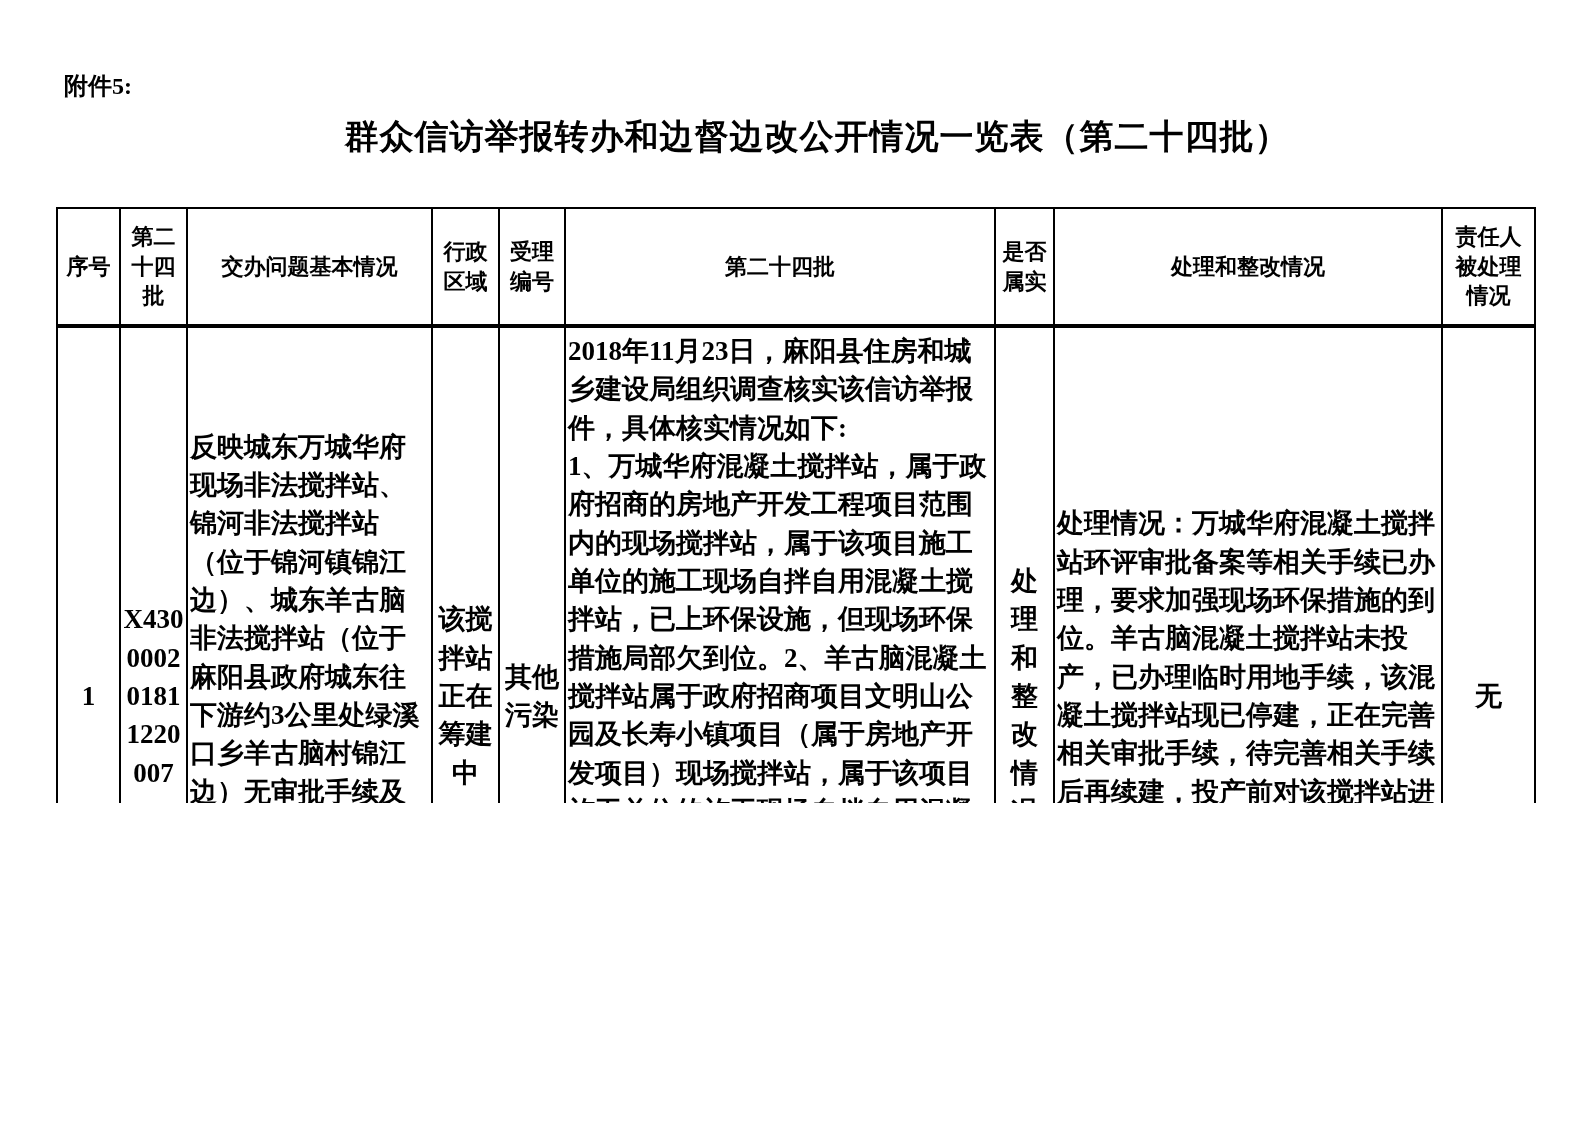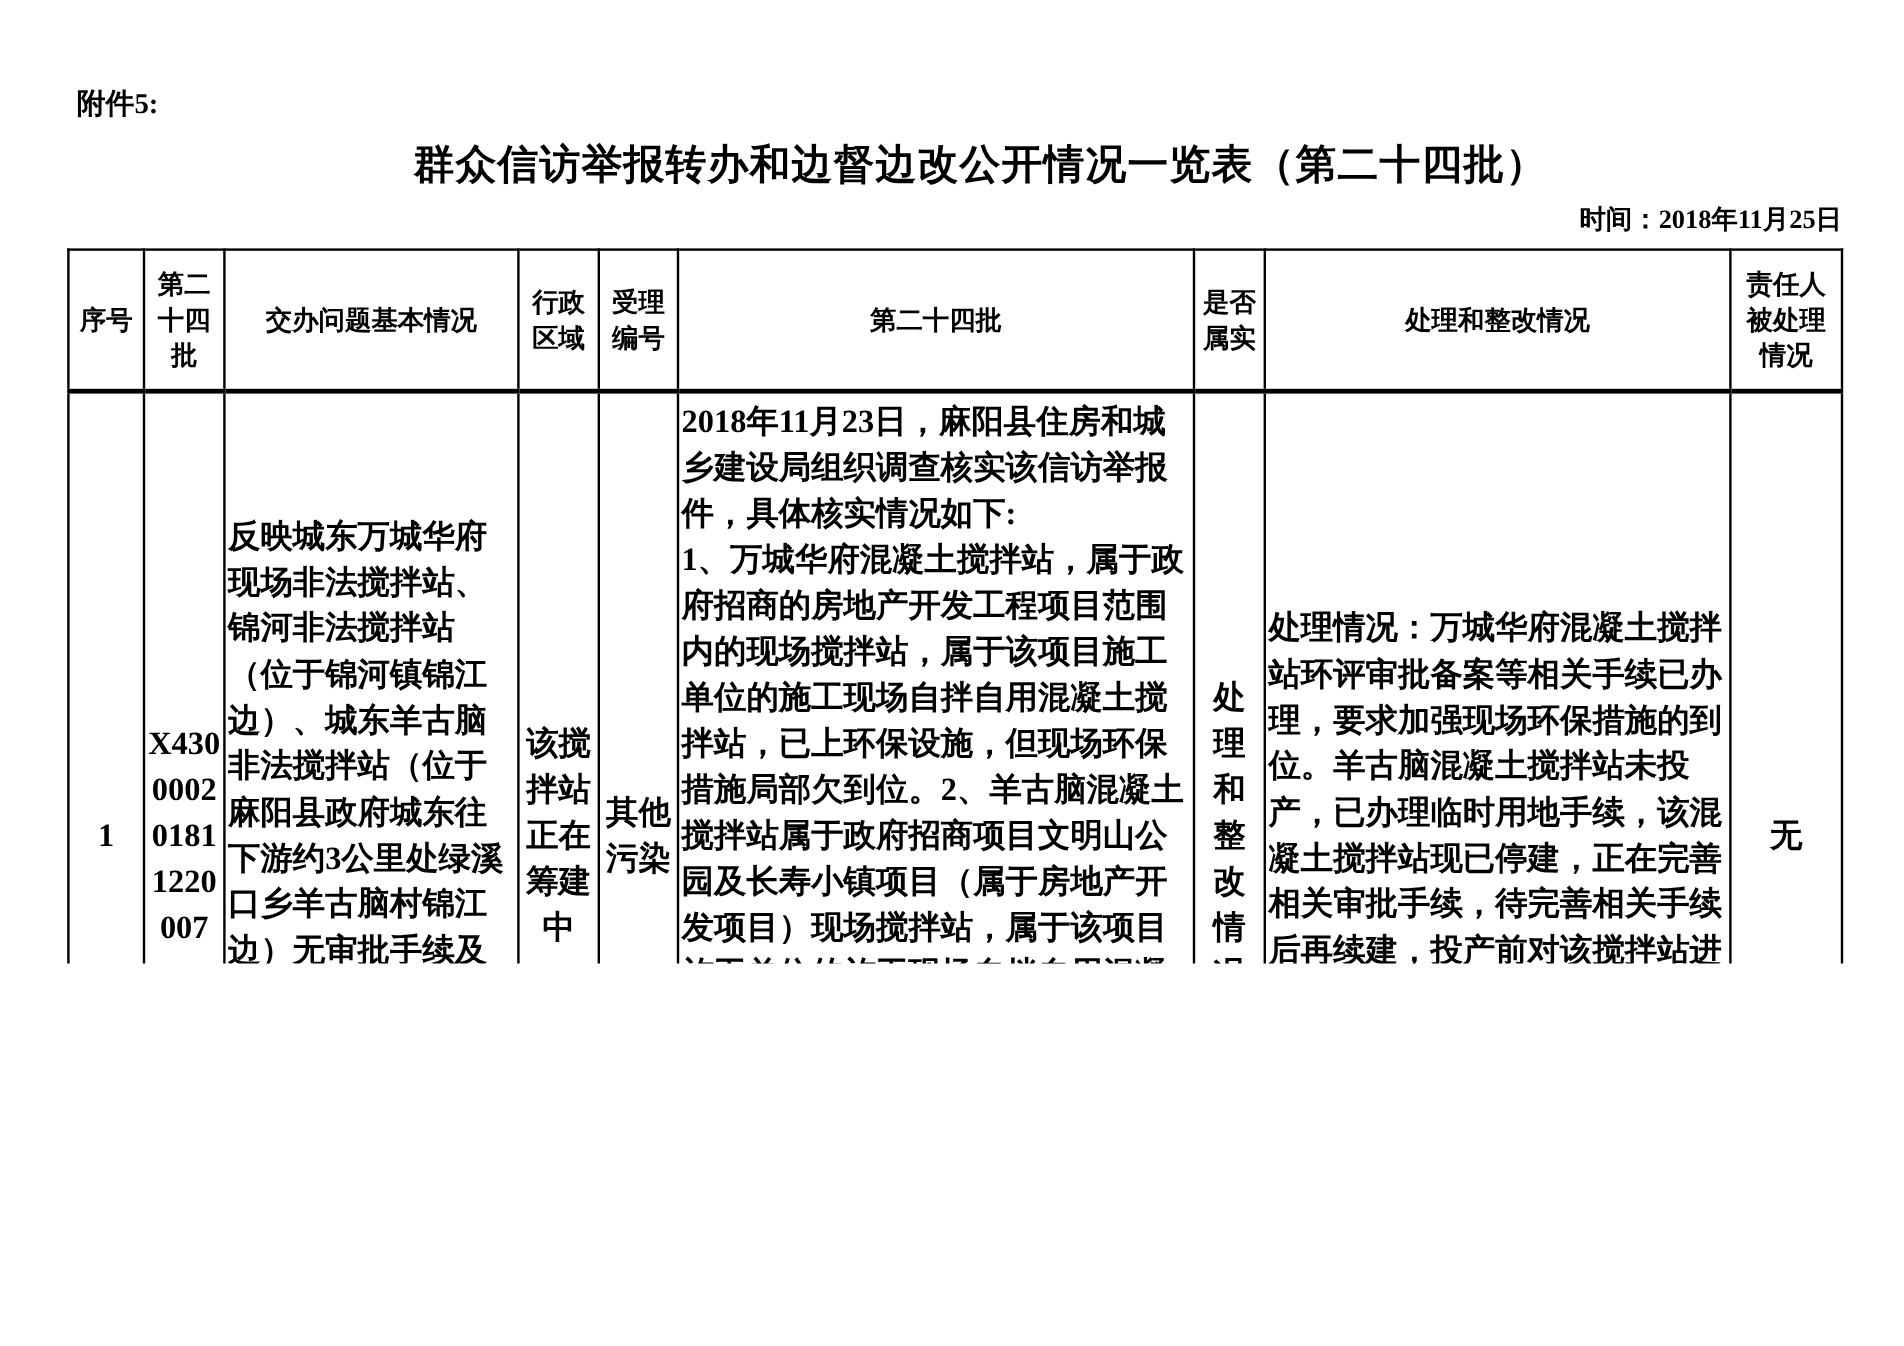--- a/index.html
+++ b/index.html
@@ -63,21 +63,20 @@
 </style>
 </head>
 <body>
 
 <div class="page">
 
   <div class="attachment">附件5:</div>
 
   <h1 class="title">群众信访举报转办和边督边改公开情况一览表（第二十四批）</h1>
 
-  <div class="date">时间：2018年11月25日</div>
 
   <table class="report-table">
     <colgroup>
       <col style="width:63px">
       <col style="width:67px">
       <col style="width:245px">
       <col style="width:67px">
       <col style="width:66px">
       <col style="width:430px">
       <col style="width:59px">

